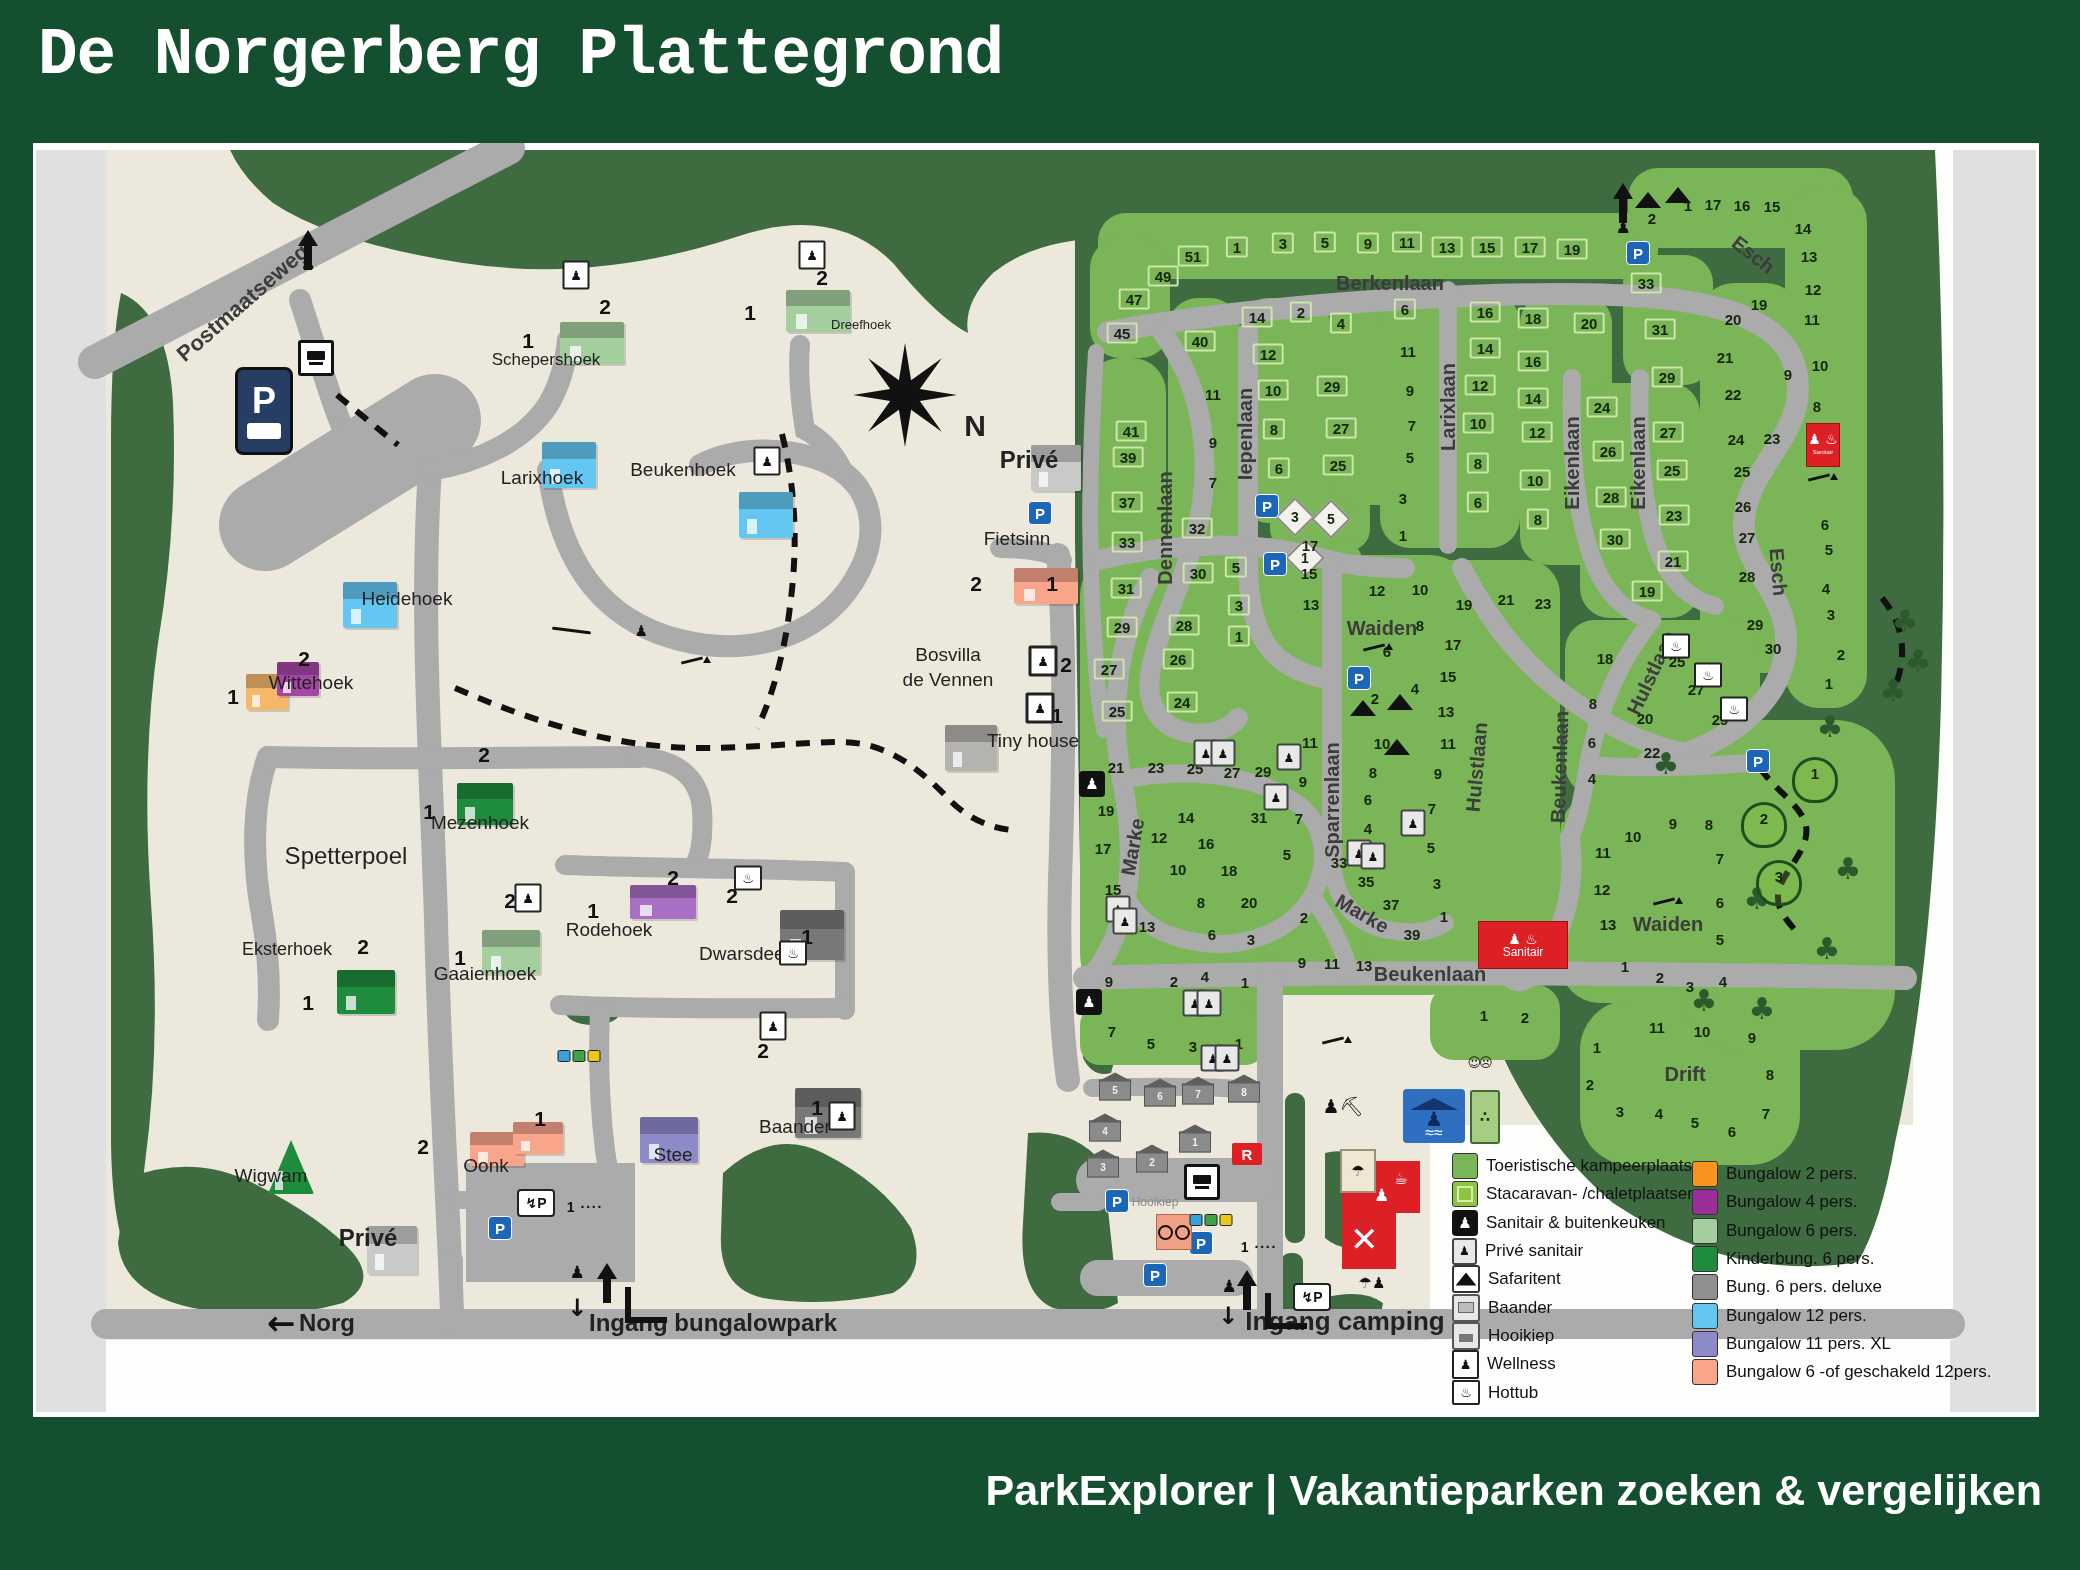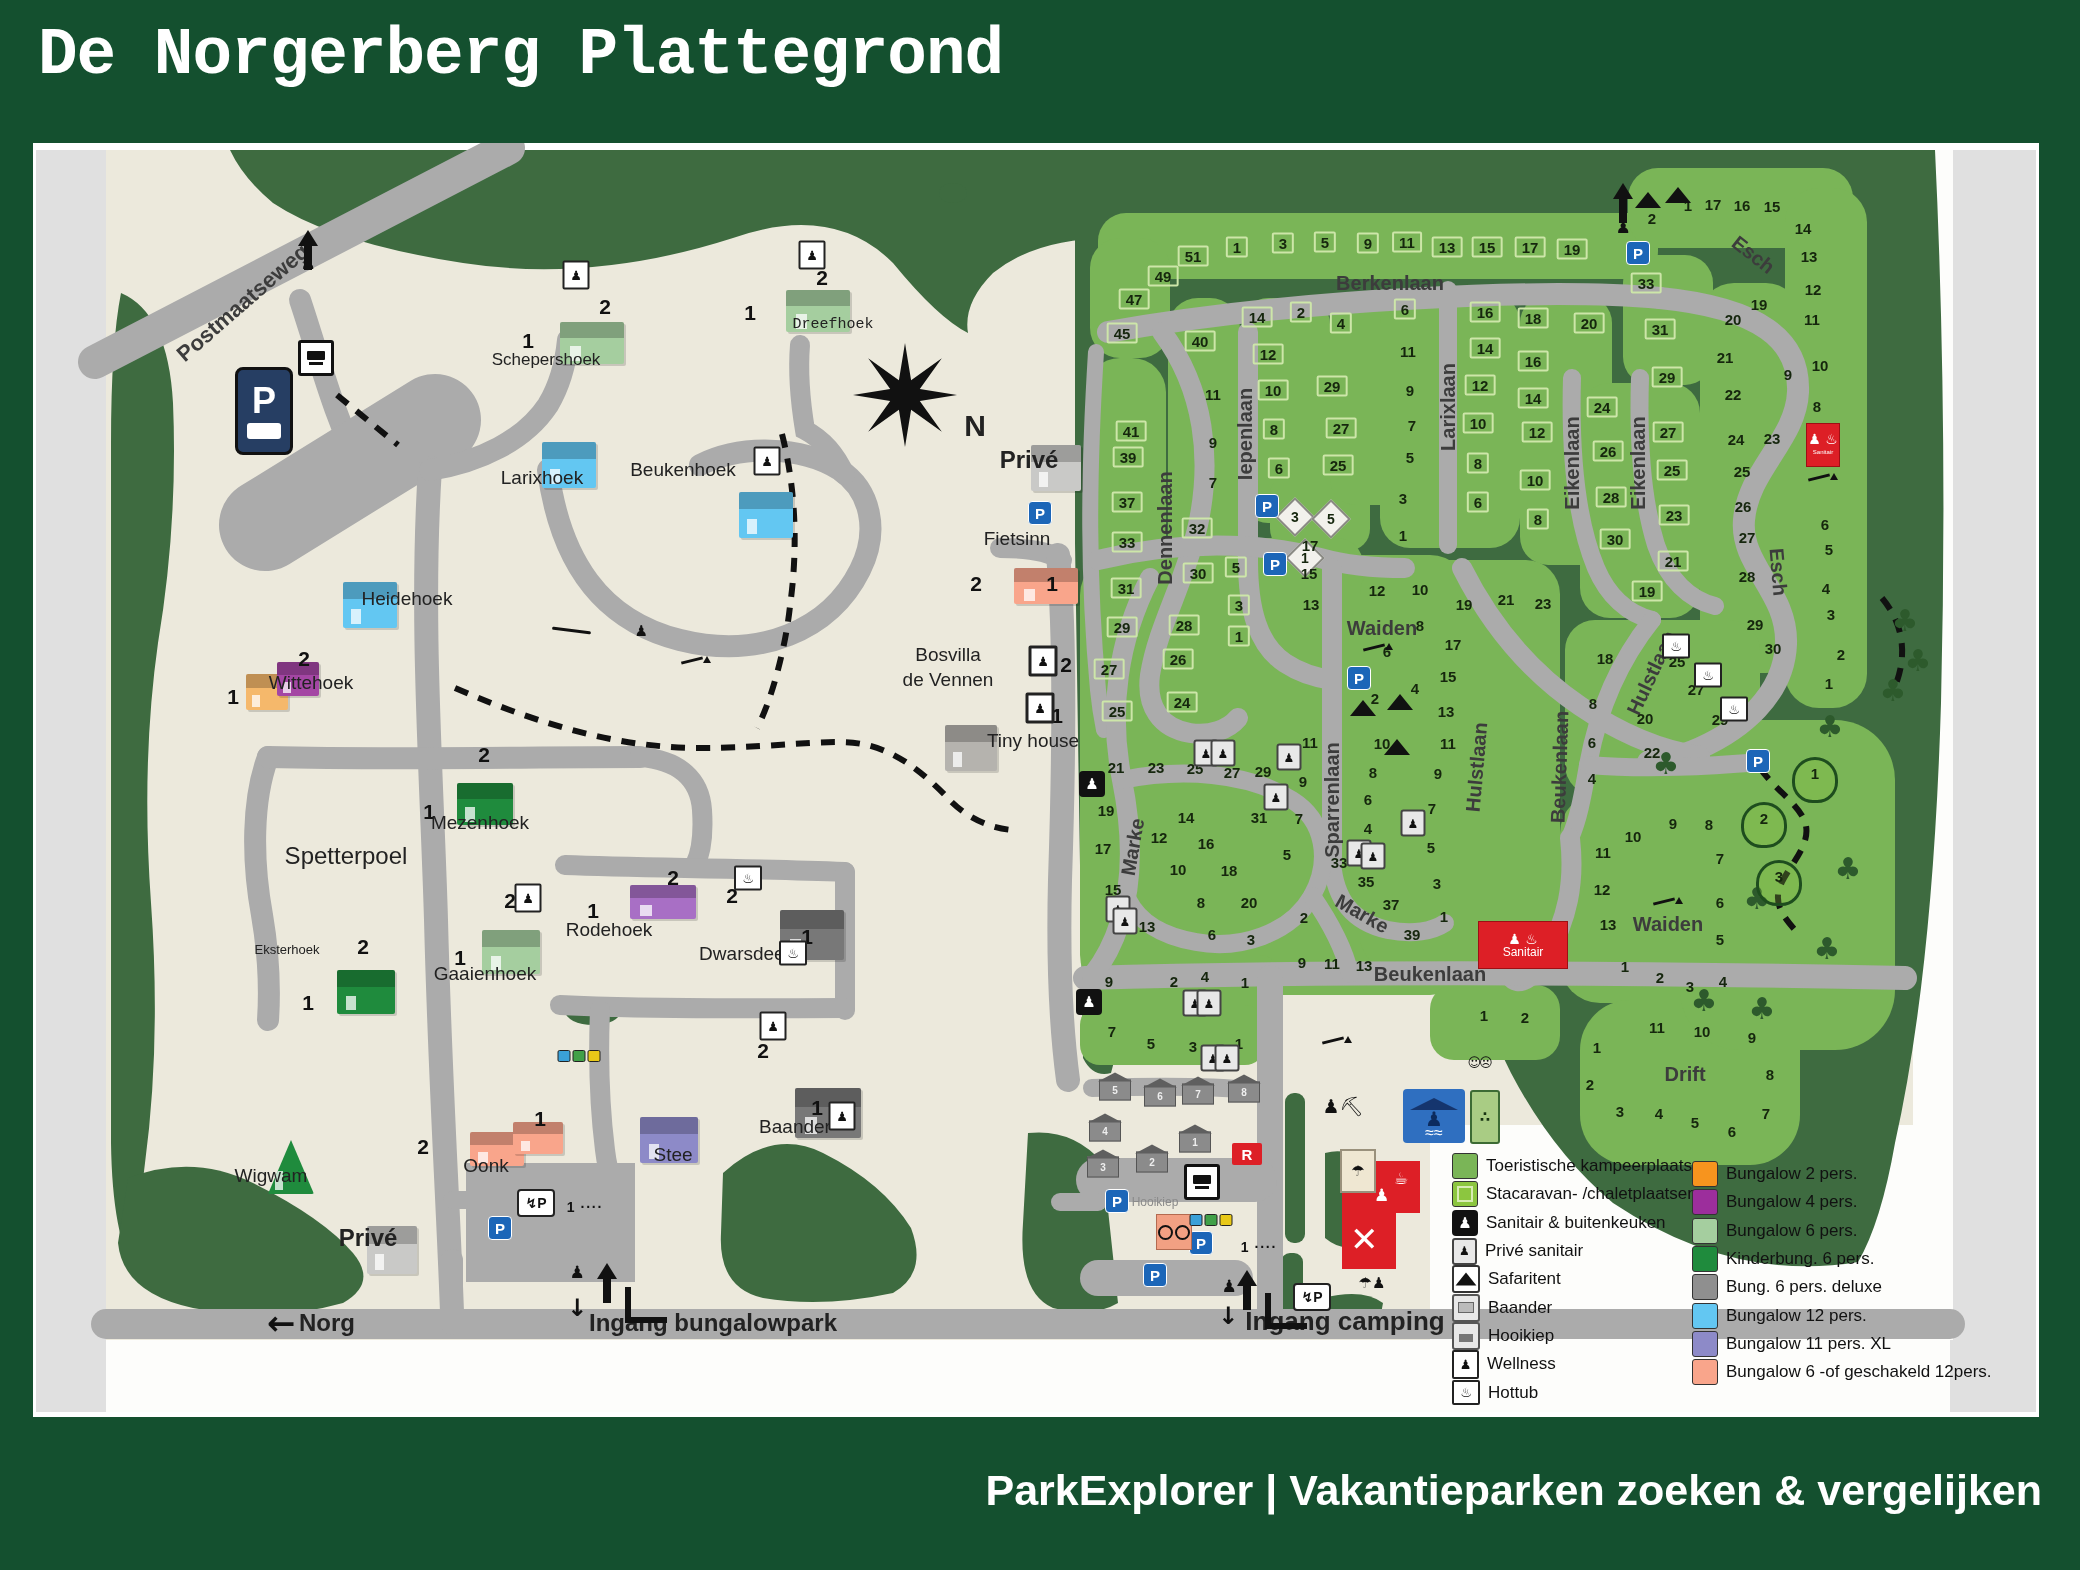--- a/index.html
+++ b/index.html
@@ -242,33 +242,33 @@
     <div class="street abs" style="left: 1299px; top: 657px; font-size: 20px; transform: translate(-50%, -50%) rotate(-90deg);">Sparrenlaan</div>
     <div class="street abs" style="left: 1100px; top: 704px; font-size: 20px; transform: translate(-50%, -50%) rotate(-80deg);">Marke</div>
     <div class="street abs" style="left: 1329px; top: 771px; font-size: 20px; transform: translate(-50%, -50%) rotate(30deg);">Marke</div>
     <div class="street abs" style="left: 1444px; top: 624px; font-size: 20px; transform: translate(-50%, -50%) rotate(-85deg);">Hulstlaan</div>
     <div class="street abs" style="left: 1619px; top: 530px; font-size: 20px; transform: translate(-50%, -50%) rotate(-65deg);">Hulstlaan</div>
     <div class="street abs" style="left: 1527px; top: 624px; font-size: 20px; transform: translate(-50%, -50%) rotate(-88deg);">Beukenlaan</div>
     <div class="street abs" style="left: 1397px; top: 831px; font-size: 20px; transform: translate(-50%, -50%) rotate(0deg);">Beukenlaan</div>
     <div class="street abs" style="left: 1635px; top: 781px; font-size: 20px; transform: translate(-50%, -50%) rotate(0deg);">Waiden</div>
     <div class="street abs" style="left: 1652px; top: 931px; font-size: 20px; transform: translate(-50%, -50%) rotate(0deg);">Drift</div>
     <div class="mtext abs" style="left: 513px; top: 217px; font-size: 17px;">Schepershoek</div>
-    <div class="mtext abs" style="left: 800px; top: 181px; font-size: 15px; font-family: Liberation Mono, monospace;">Dreefhoek</div>
+    <div class="mtext abs" style="left: 828px; top: 181px; font-size: 13px;">Dreefhoek</div>
     <div class="mtext abs" style="left: 509px; top: 335px; font-size: 19px;">Larixhoek</div>
     <div class="mtext abs" style="left: 650px; top: 327px; font-size: 19px;">Beukenhoek</div>
     <div class="mtext abs" style="left: 374px; top: 456px; font-size: 19px;">Heidehoek</div>
     <div class="mtext abs" style="left: 278px; top: 540px; font-size: 19px;">Wittehoek</div>
     <div class="mtext abs" style="left: 313px; top: 713px; font-size: 24px;">Spetterpoel</div>
     <div class="mtext abs" style="left: 447px; top: 680px; font-size: 19px;">Mezenhoek</div>
     <div class="mtext abs" style="left: 915px; top: 512px; font-size: 19px;">Bosvilla</div>
     <div class="mtext abs" style="left: 915px; top: 537px; font-size: 19px;">de Vennen</div>
     <div class="mtext abs" style="left: 1000px; top: 598px; font-size: 19px;">Tiny house</div>
     <div class="mtext abs" style="left: 576px; top: 787px; font-size: 19px;">Rodehoek</div>
     <div class="mtext abs" style="left: 711px; top: 811px; font-size: 19px;">Dwarsdeel</div>
-    <div class="mtext abs" style="left: 254px; top: 806px; font-size: 13px; text-align: center;">Eksterhoek</div>
+    <div class="mtext abs" style="left: 254px; top: 806px; font-size: 18px; text-align: center;">Eksterhoek</div>
     <div class="mtext abs" style="left: 452px; top: 831px; font-size: 19px;">Gaaienhoek</div>
     <div class="mtext abs" style="left: 762px; top: 984px; font-size: 19px;">Baander</div>
     <div class="mtext abs" style="left: 640px; top: 1012px; font-size: 19px;">Stee</div>
     <div class="mtext abs" style="left: 453px; top: 1023px; font-size: 19px;">Oonk</div>
     <div class="mtext abs" style="left: 238px; top: 1033px; font-size: 19px;">Wigwam</div>
     <div class="mtext abs" style="left: 996px; top: 317px; font-size: 24px; font-weight: bold;">Privé</div>
     <div class="mtext abs" style="left: 335px; top: 1095px; font-size: 24px; font-weight: bold;">Privé</div>
     <div class="mtext abs" style="left: 984px; top: 396px; font-size: 19px;">Fietsinn</div>
     <div class="mtext abs" style="left: 942px; top: 283px; font-size: 30px; font-weight: bold;">N</div>
     <div class="mtext abs" style="left: 1122px; top: 1059px; font-size: 12px; color: rgb(138, 138, 138);">Hooikiep</div>

